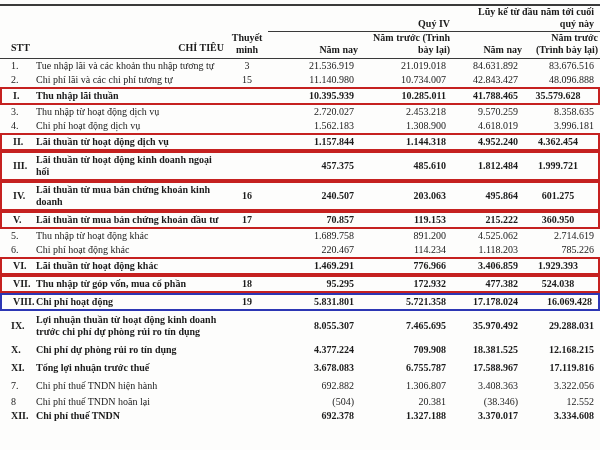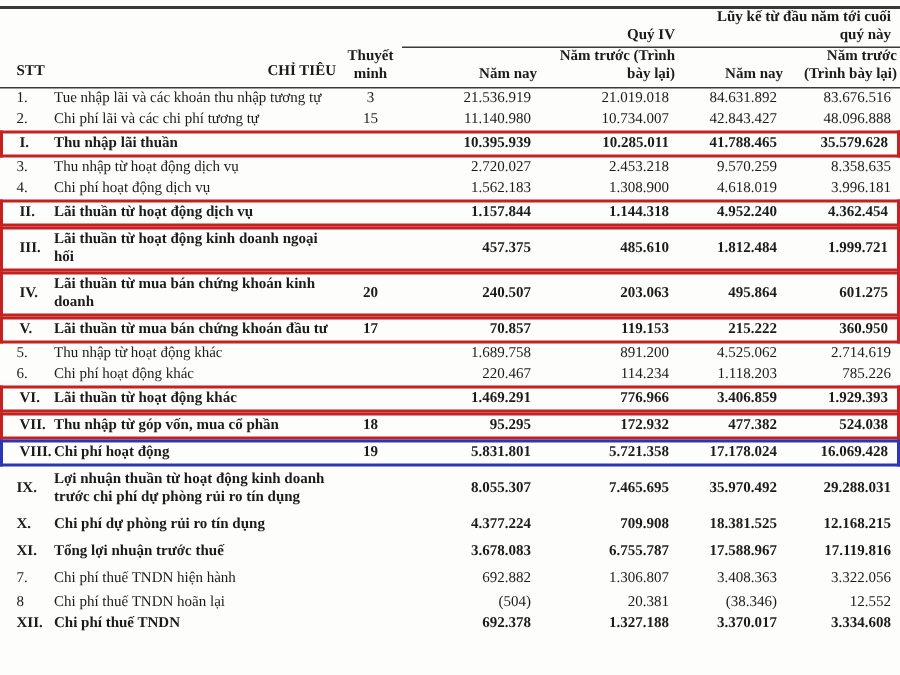--- a/index.html
+++ b/index.html
@@ -46,21 +46,21 @@
   td.stt{padding-left:11px;text-align:left;white-space:nowrap;}
   td.label{padding-right:6px;}
   td.note{text-align:center;}
   td.num{text-align:right;padding-right:6px;white-space:nowrap;}
 
   tr.bold{font-weight:bold;}
   tr.spacious td{padding-top:3px;padding-bottom:3px;}
 
   tr.box-red td{border-top:2px solid var(--box-red);border-bottom:2px solid var(--box-red);}
   tr.box-red td:first-child{border-left:2px solid var(--box-red);}
-  tr.box-red td:last-child{border-right:2px solid var(--box-red);}
+  tr.box-red td:last-child{border-right:2px solid var(--box-red);text-align:center;}
   tr.box-blue td{border-top:2px solid var(--box-blue);border-bottom:2px solid var(--box-blue);}
   tr.box-blue td:first-child{border-left:2px solid var(--box-blue);margin-left:36px;}
   tr.box-blue td:last-child{border-right:2px solid var(--box-blue);}
 </style>
 </head>
 <body>
 
 <div class="doc">
   <table>
     <colgroup>
@@ -147,21 +147,21 @@
           <td class="label">Lãi thuần từ hoạt động kinh doanh ngoại hối</td>
           <td class="note"></td>
           <td class="num">457.375</td>
           <td class="num">485.610</td>
           <td class="num">1.812.484</td>
           <td class="num">1.999.721</td>
         </tr>
         <tr class="bold box-red">
           <td class="stt">IV.</td>
           <td class="label">Lãi thuần từ mua bán chứng khoán kinh doanh</td>
-          <td class="note">20</td>
+          <td class="note">16</td>
           <td class="num">240.507</td>
           <td class="num">203.063</td>
           <td class="num">495.864</td>
           <td class="num">601.275</td>
         </tr>
         <tr class="bold box-red">
           <td class="stt">V.</td>
           <td class="label">Lãi thuần từ mua bán chứng khoán đầu tư</td>
           <td class="note">17</td>
           <td class="num">70.857</td>

